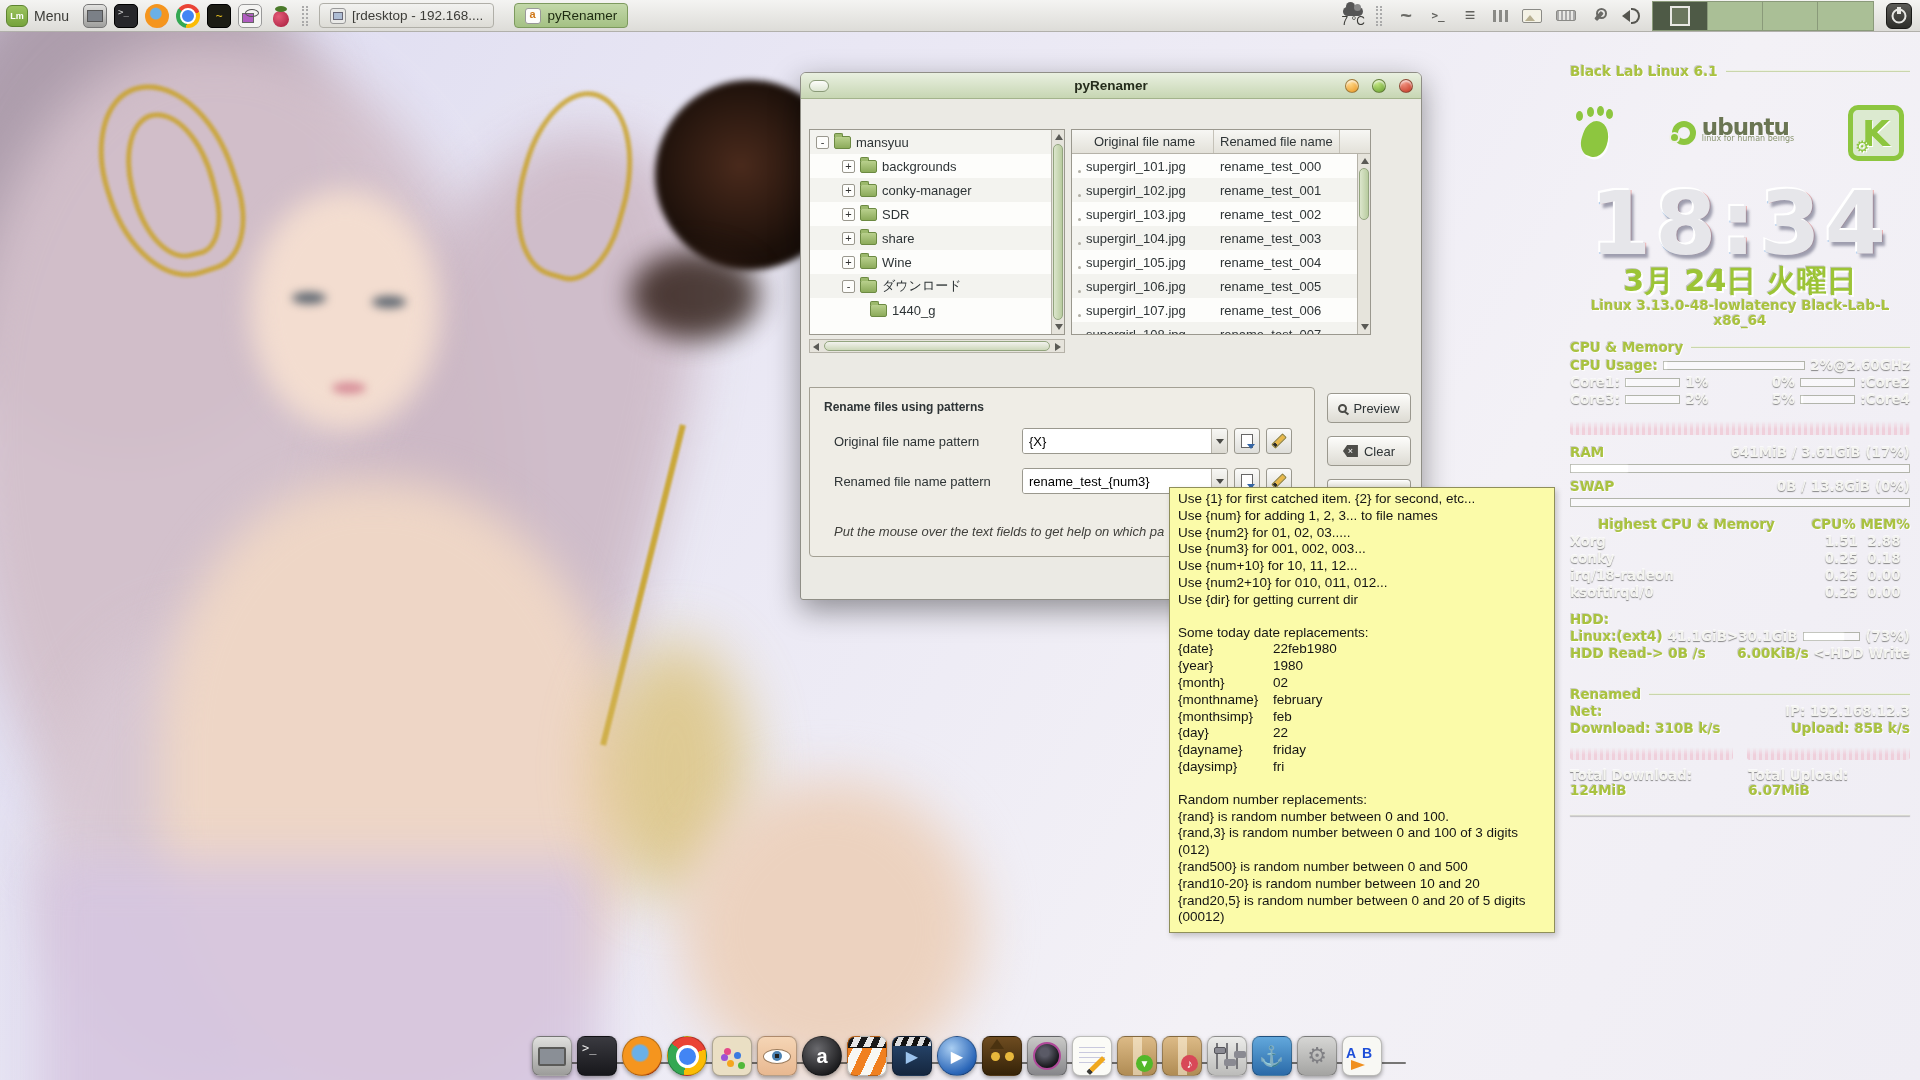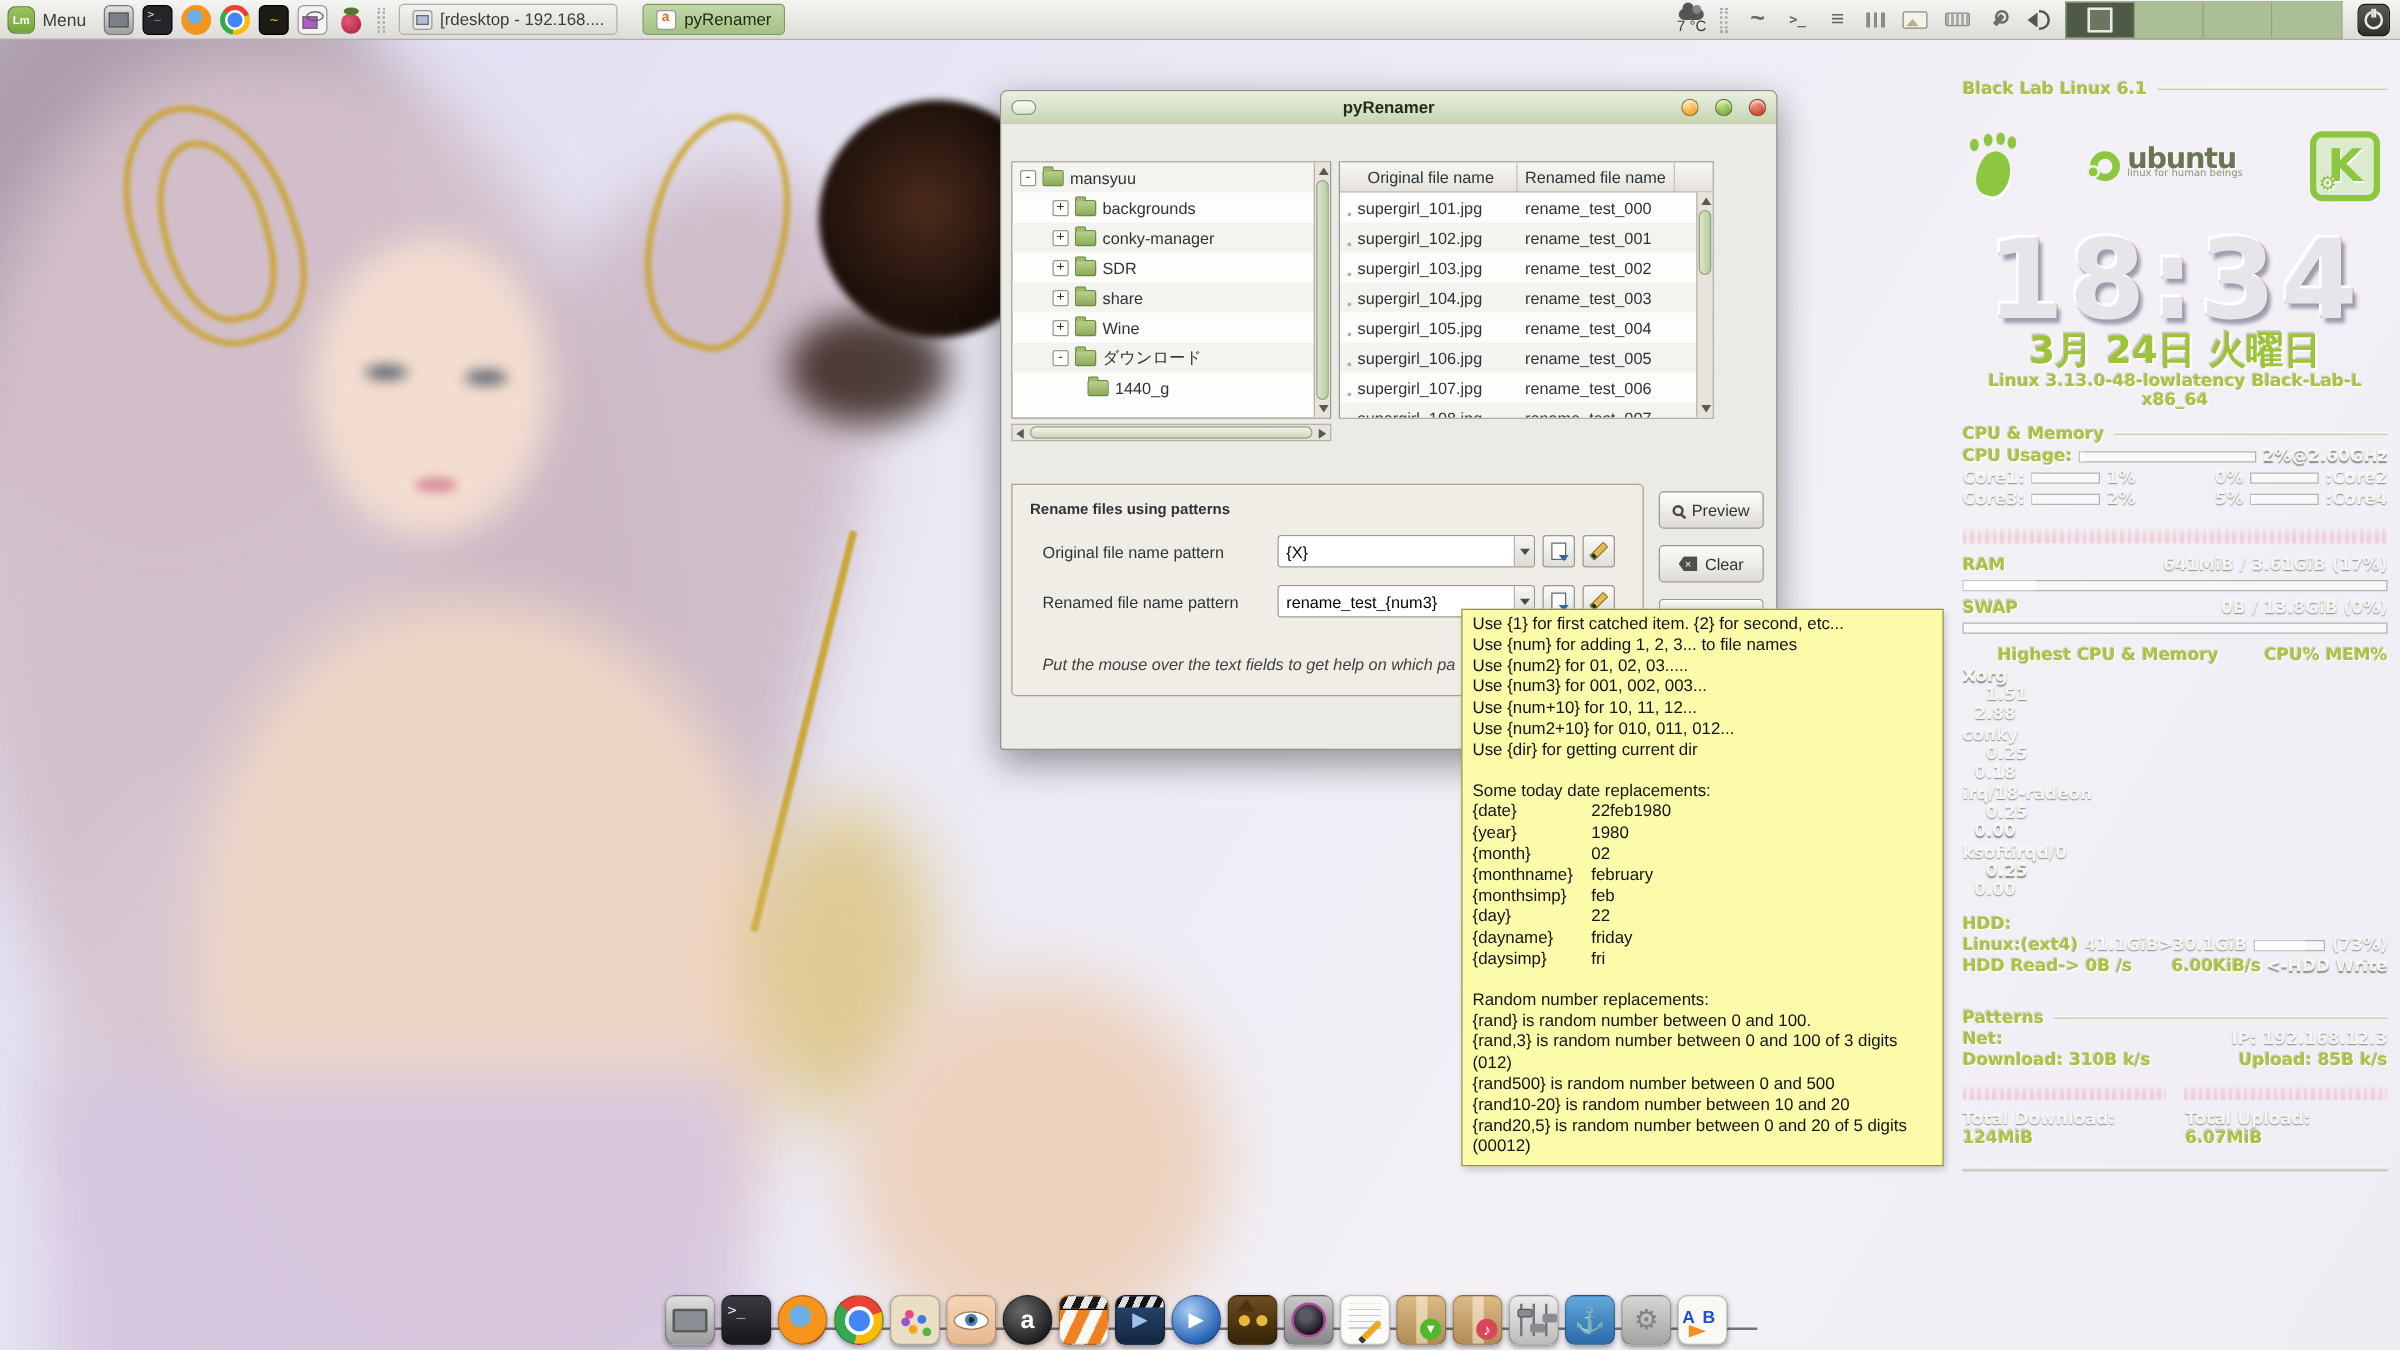--- a/index.html
+++ b/index.html
@@ -201,21 +201,21 @@
   .ck-section { display:flex; margin-top:12px; }
   .ck-bar { height:9px; background:rgba(255,255,255,.5); border:1px solid rgba(120,125,105,.55); flex:1; position:relative; margin:3px 6px 0 6px; }
   .ck-bar > i { display:block; height:100%; background:#fff; box-shadow:0 0 2px rgba(255,255,255,.9); }
   .ck-cores { display:flex; align-items:center; gap:5px; margin-top:2px; }
   .ck-cores .ck-bar { margin:0; }
   .ck-graph { height:20px; margin-top:8px; background:
       repeating-linear-gradient(90deg, rgba(238,160,180,.4) 0 3px, rgba(238,160,180,.12) 3px 6px);
       -webkit-mask-image:linear-gradient(180deg,transparent 0 30%,#000 70%); mask-image:linear-gradient(180deg,transparent 0 30%,#000 70%); border-radius:2px; }
   .ck-netgraphs { display:flex; gap:14px; margin-top:6px; }
   .ck-netgraphs .ck-graph { flex:1; height:18px; margin-top:0; }
-  .ck-proc { display:flex; margin-top:2px;flex-direction:column; }
+  .ck-proc { display:flex; margin-top:2px; }
   .ck-proc .pname { flex:1; }
   .ck-proc .pcpu { width:52px; text-align:right; }
   .ck-proc .pmem { width:52px; text-align:center; }
   .ck-hline { height:2px; background:linear-gradient(#fff,#c8c8c0); margin-top:16px; box-shadow:0 1px 1px rgba(120,120,120,.4); }
 
   
   .dock-line { position:absolute; left:540px; top:1062px; width:866px; height:2px; background:rgba(35,35,30,.6); z-index:29; border-radius:2px; }
   .dock { position:absolute; left:532px; top:1036px; display:flex; gap:5px; z-index:30; }
   .dicon { width:40px; height:40px; border-radius:8px; position:relative; display:flex; align-items:center; justify-content:center;
     font-size:16px; box-shadow:0 2px 4px rgba(0,0,0,.35); border:1px solid rgba(0,0,0,.25); overflow:hidden; }
@@ -711,21 +711,21 @@
       </span>
     <span class="ck-light">(73%)</span>
   </div>
   <div class="ck-row">
     <span class="ck-green">HDD Read-&gt; 0B  /s</span>
     <span><span class="ck-green">6.00KiB/s</span>
       <span class="ck-light">&lt;-HDD Write</span></span>
   </div>
 
   <div class="ck-section" style="margin-top:26px;">
-    <span class="ck-green">Patterns</span>
+    <span class="ck-green">Renamed</span>
     <span class="ck-rule"></span>
   </div>
   <div class="ck-row">
     <span class="ck-green">Net:</span>
     <span class="ck-light">IP: 192.168.12.3</span>
   </div>
   <div class="ck-row">
     <span class="ck-green">Download: 310B   k/s</span>
     <span class="ck-green">Upload:  85B   k/s</span>
   </div>

